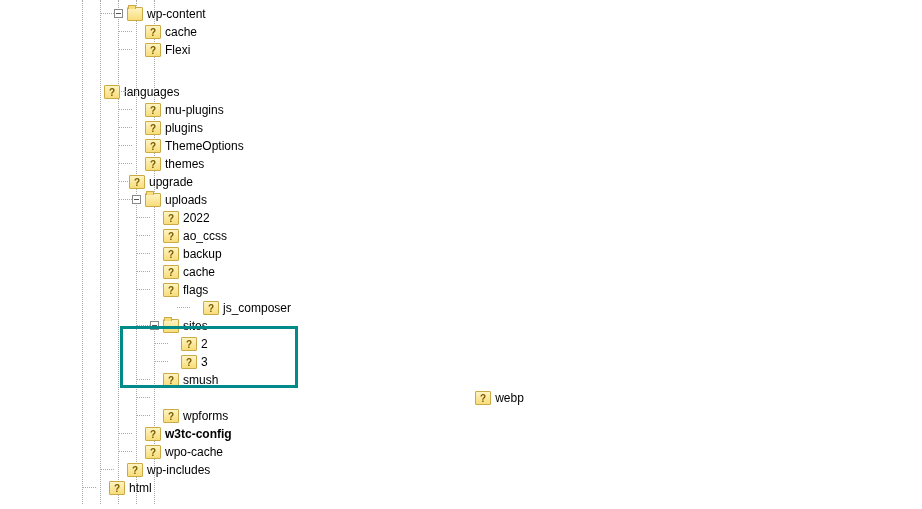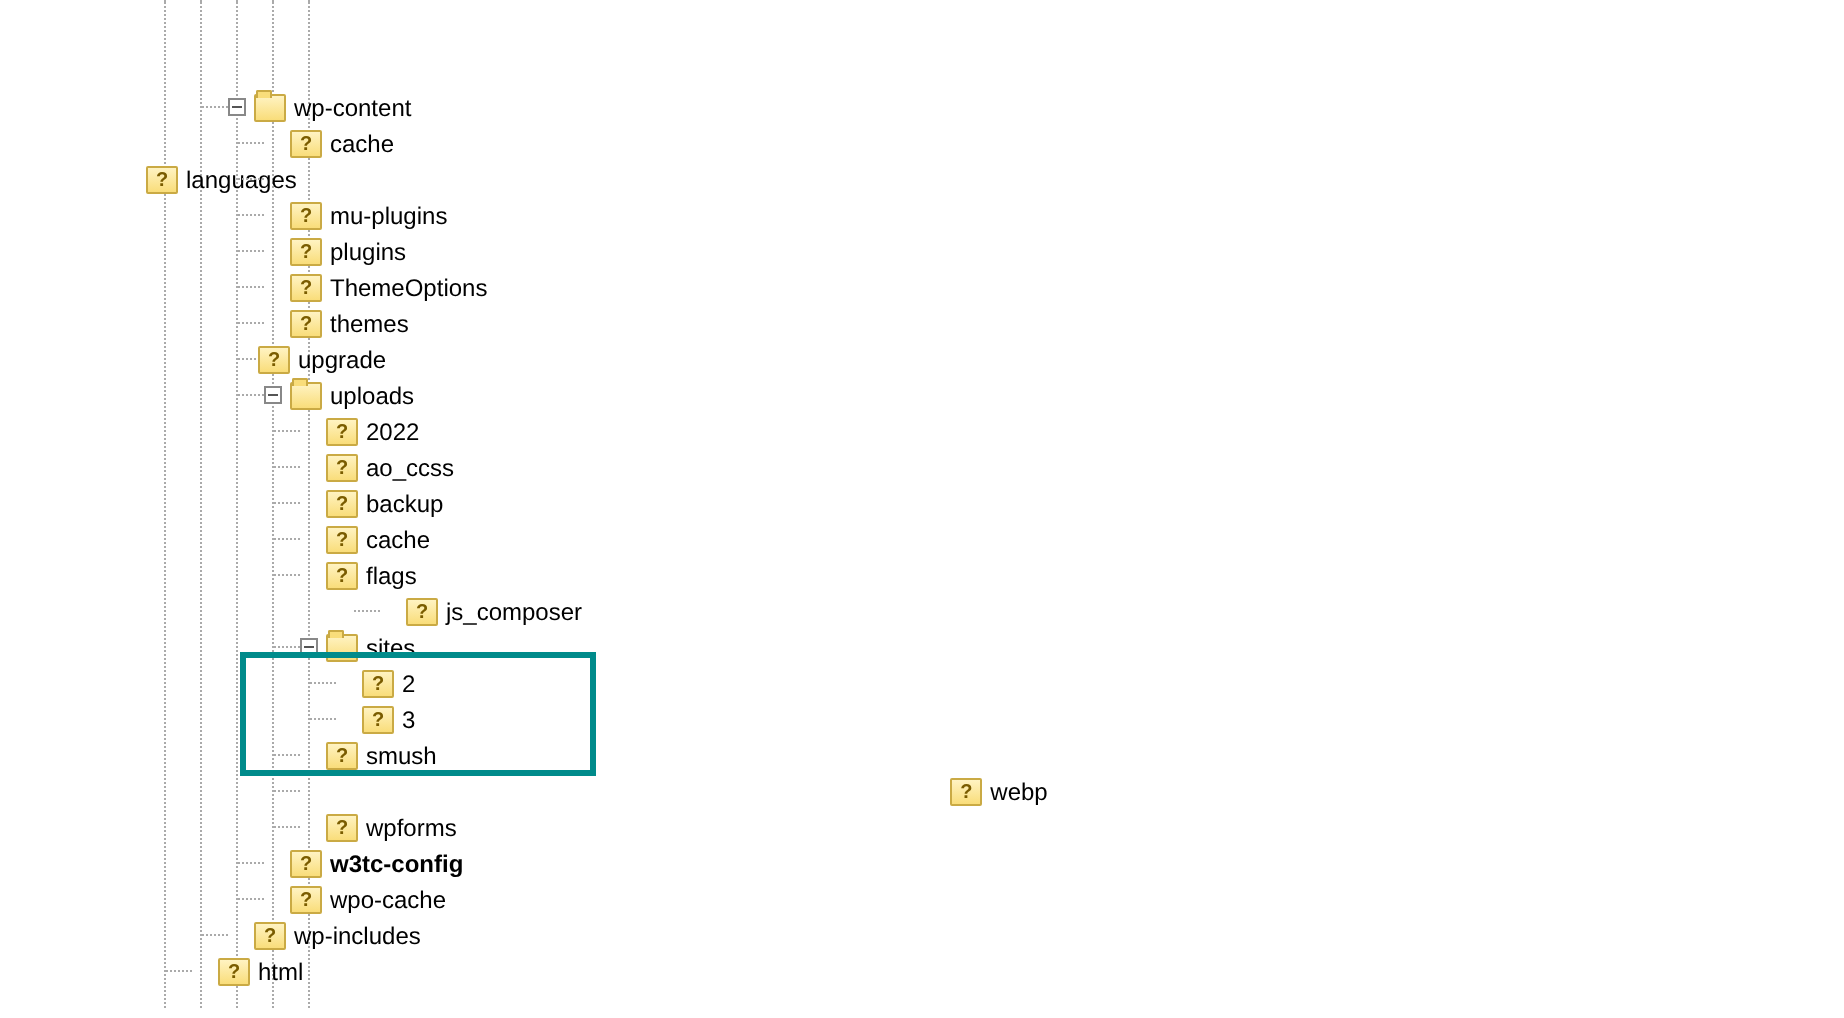--- a/index.html
+++ b/index.html
@@ -112,23 +112,24 @@
 </style>
 </head>
 <body>
 
 <div class="tree" id="tree">
     <div class="vline" style="left: 82px; top: 0px; height: 504px;"></div>
     <div class="vline" style="left: 100px; top: 0px; height: 504px;"></div>
     <div class="vline" style="left: 118px; top: 0px; height: 504px;"></div>
     <div class="vline" style="left: 136px; top: 0px; height: 504px;"></div>
     <div class="vline" style="left: 154px; top: 0px; height: 504px;"></div>
-    <div class="row" style="padding-left: 114px; margin-top: 40px;"><div class="hline" style="left: 101px; width: 13px; top: 9px;"></div><span class="toggle"></span><span class="icon folder-icon"></span><span class="label">wp-content</span></div>
+    <div class="row" style="padding-left: 114px;"><div class="hline" style="left: 101px; width: 13px; top: 9px;"></div><span class="toggle"></span><span class="icon folder-icon"></span><span class="label">wp-content</span></div>
     <div class="row" style="padding-left: 132px;"><div class="hline" style="left: 119px; width: 13px; top: 9px;"></div><span class="spacer-toggle"></span><span class="icon question-icon"></span><span class="label">cache</span></div>
-    <div class="row" style="padding-left: 60px;"><div class="hline" style="left: 119px; width: 13px; top: 9px;"></div><span class="spacer-toggle"></span><span class="icon question-icon"></span><span class="label">languages</span></div>
+    <div class="row" style="padding-left: 132px;"><div class="hline" style="left: 119px; width: 13px; top: 9px;"></div><span class="spacer-toggle"></span><span class="icon question-icon"></span><span class="label">Flexi</span></div>
+    <div class="row" style="padding-left: 91px; margin-top: 24px;"><div class="hline" style="left: 119px; width: 13px; top: 9px;"></div><span class="spacer-toggle"></span><span class="icon question-icon"></span><span class="label">languages</span></div>
     <div class="row" style="padding-left: 132px;"><div class="hline" style="left: 119px; width: 13px; top: 9px;"></div><span class="spacer-toggle"></span><span class="icon question-icon"></span><span class="label">mu-plugins</span></div>
     <div class="row" style="padding-left: 132px;"><div class="hline" style="left: 119px; width: 13px; top: 9px;"></div><span class="spacer-toggle"></span><span class="icon question-icon"></span><span class="label">plugins</span></div>
     <div class="row" style="padding-left: 132px;"><div class="hline" style="left: 119px; width: 13px; top: 9px;"></div><span class="spacer-toggle"></span><span class="icon question-icon"></span><span class="label">ThemeOptions</span></div>
     <div class="row" style="padding-left: 132px;"><div class="hline" style="left: 119px; width: 13px; top: 9px;"></div><span class="spacer-toggle"></span><span class="icon question-icon"></span><span class="label">themes</span></div>
     <div class="row" style="padding-left: 116px;"><div class="hline" style="left: 119px; width: 13px; top: 9px;"></div><span class="spacer-toggle"></span><span class="icon question-icon"></span><span class="label">upgrade</span></div>
     <div class="row" style="padding-left: 132px;"><div class="hline" style="left: 119px; width: 13px; top: 9px;"></div><span class="toggle"></span><span class="icon folder-icon"></span><span class="label">uploads</span></div>
     <div class="row" style="padding-left: 150px;"><div class="hline" style="left: 137px; width: 13px; top: 9px;"></div><span class="spacer-toggle"></span><span class="icon question-icon"></span><span class="label">2022</span></div>
     <div class="row" style="padding-left: 150px;"><div class="hline" style="left: 137px; width: 13px; top: 9px;"></div><span class="spacer-toggle"></span><span class="icon question-icon"></span><span class="label">ao_ccss</span></div>
     <div class="row" style="padding-left: 150px;"><div class="hline" style="left: 137px; width: 13px; top: 9px;"></div><span class="spacer-toggle"></span><span class="icon question-icon"></span><span class="label">backup</span></div>
     <div class="row" style="padding-left: 150px;"><div class="hline" style="left: 137px; width: 13px; top: 9px;"></div><span class="spacer-toggle"></span><span class="icon question-icon"></span><span class="label">cache</span></div>

